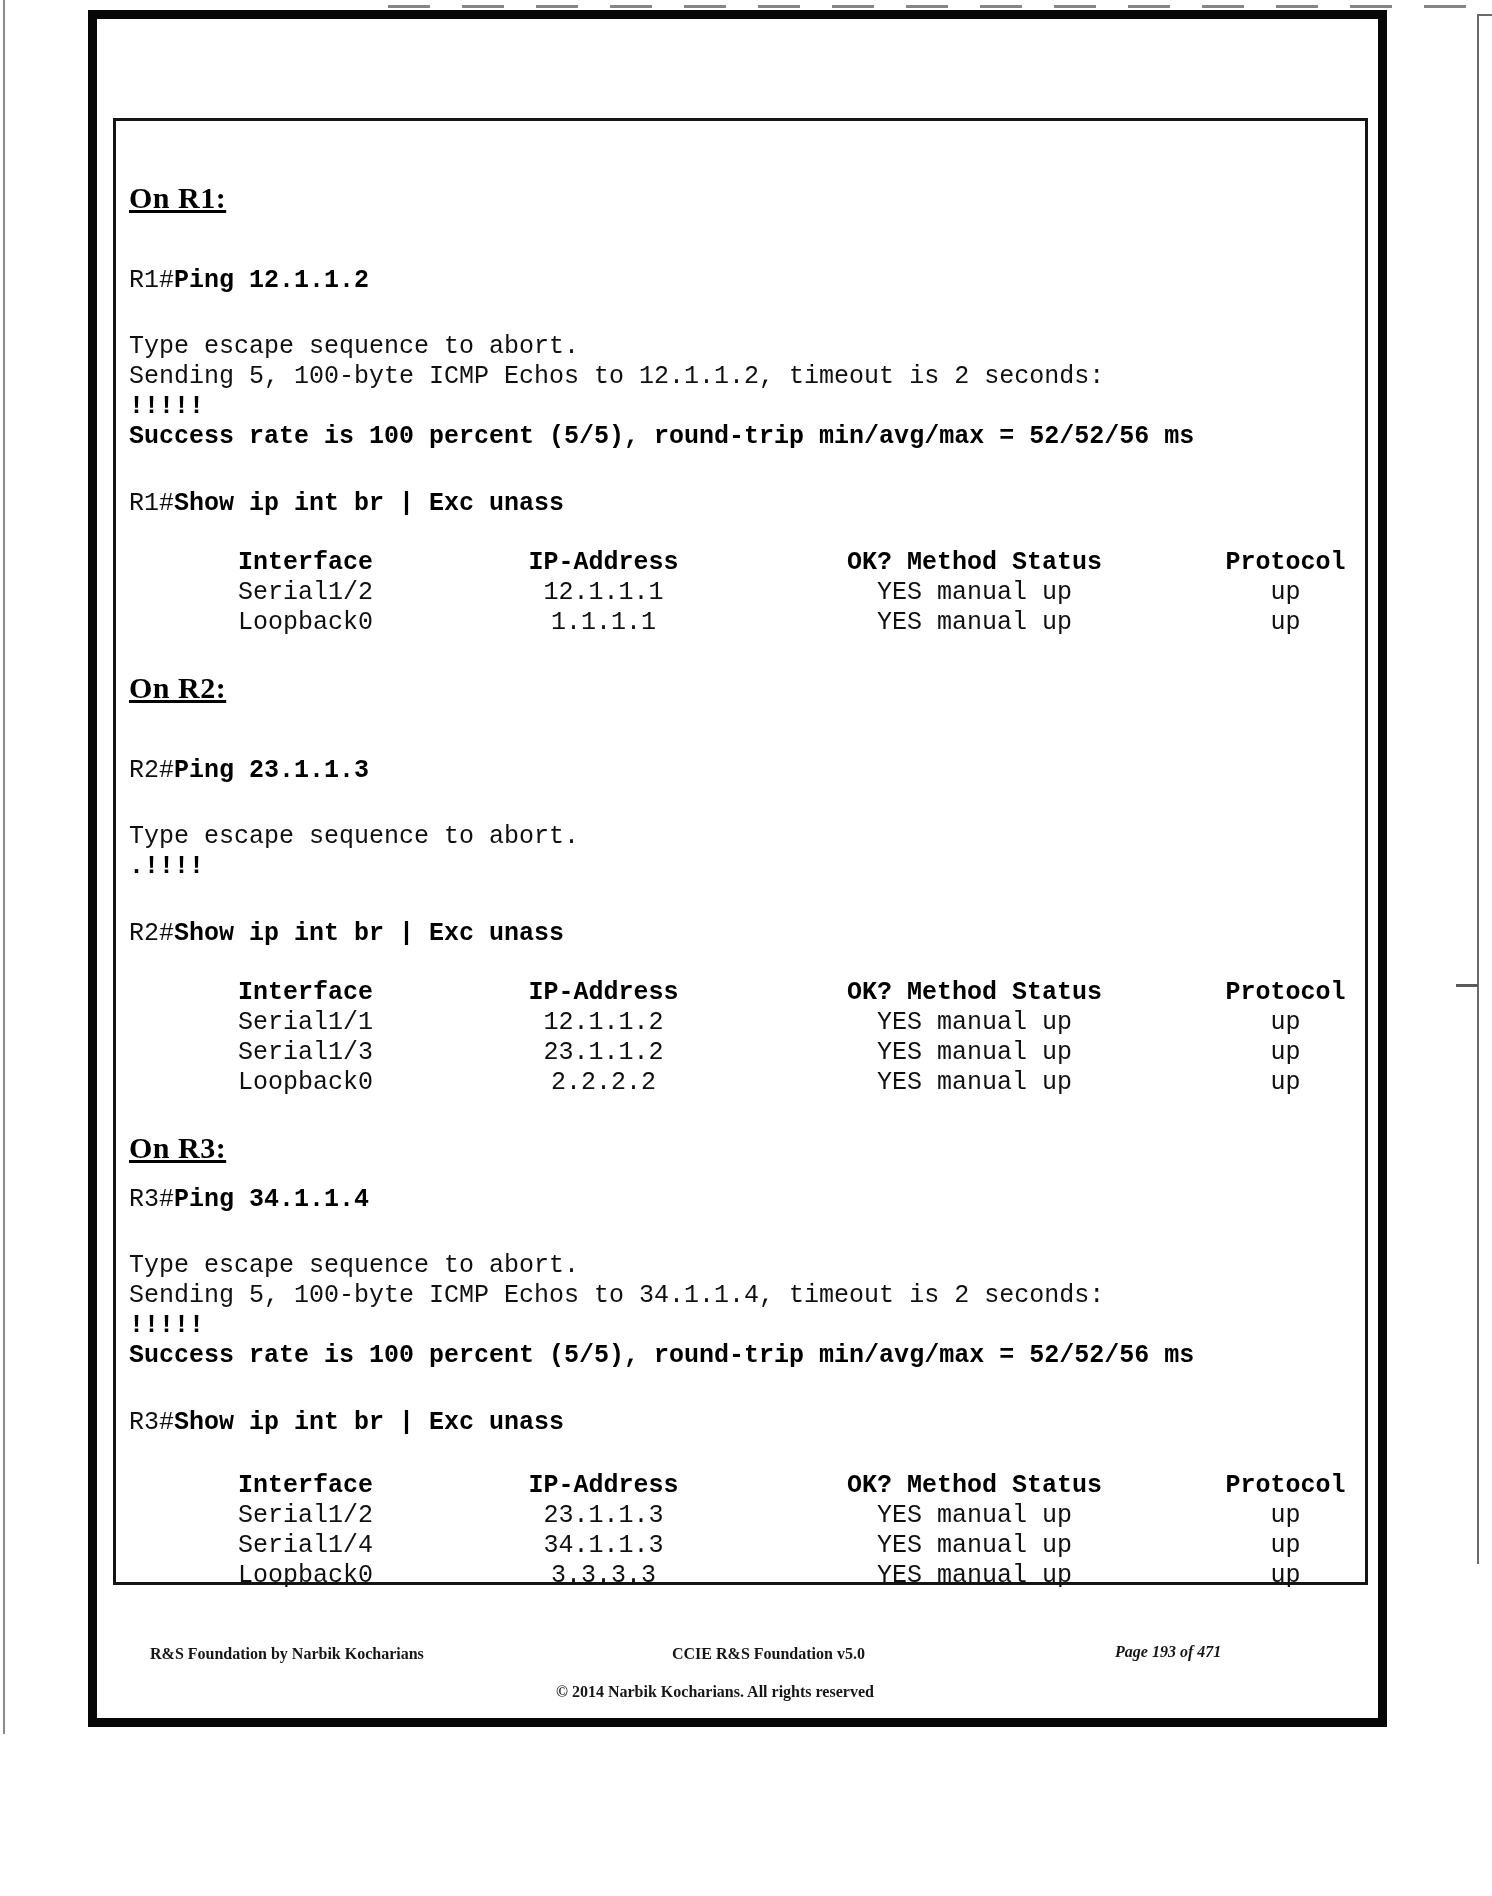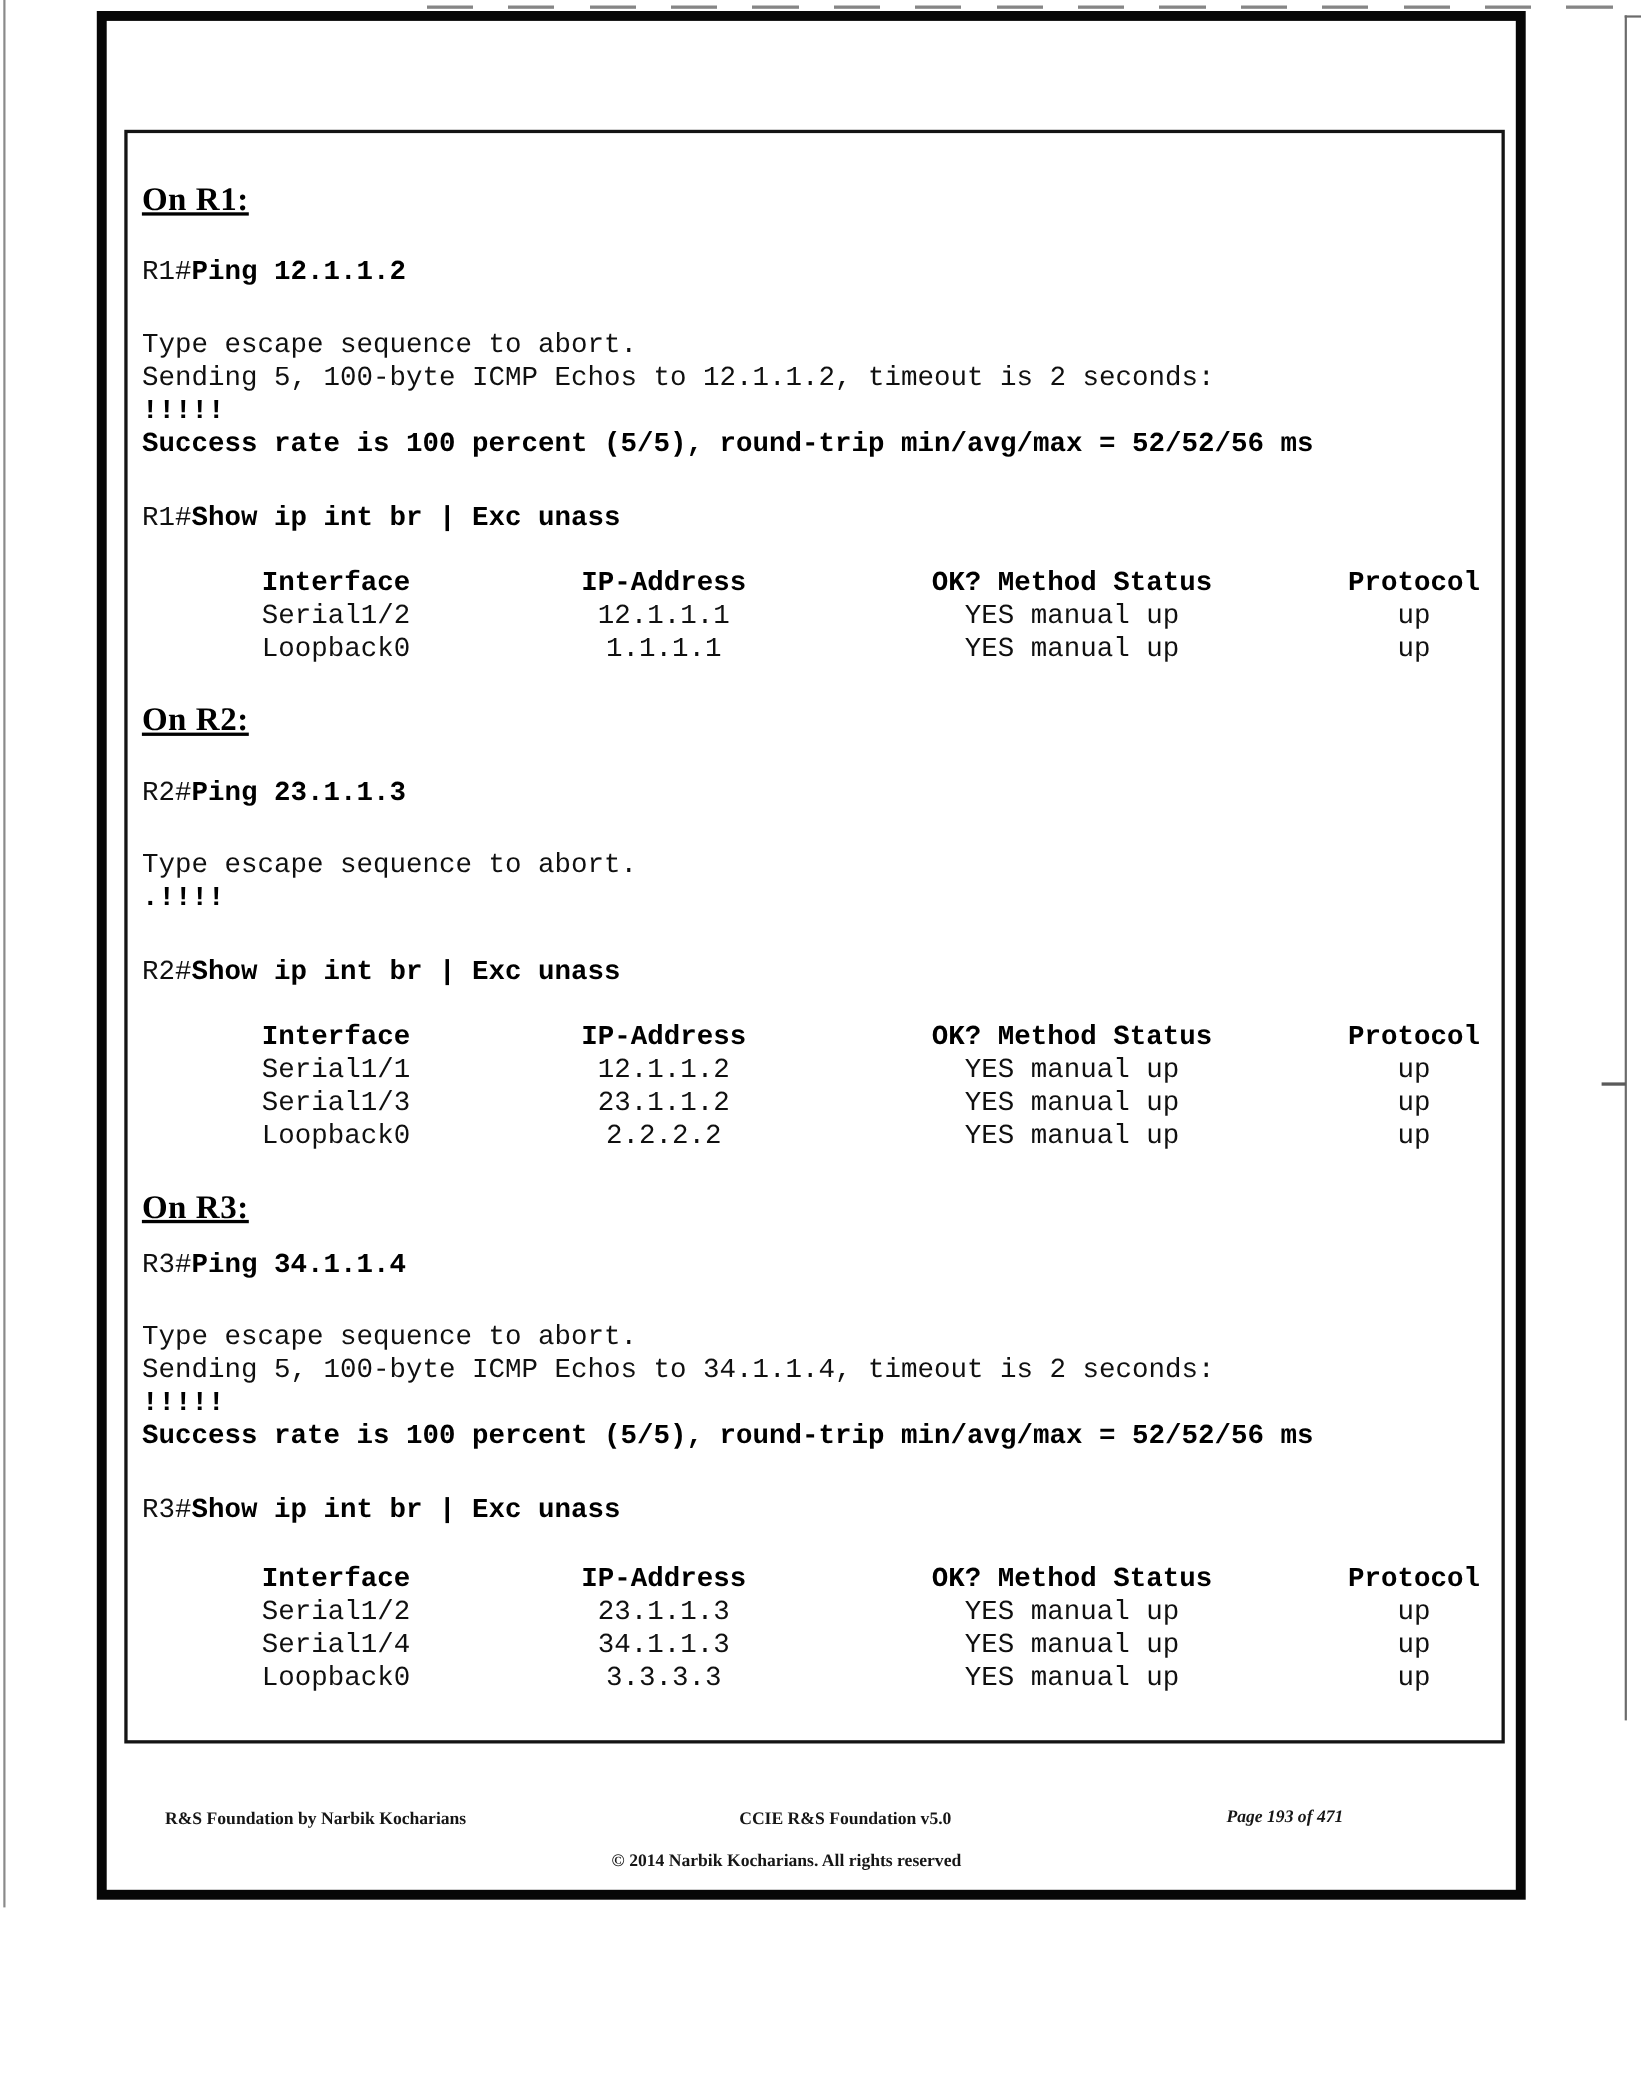--- a/index.html
+++ b/index.html
@@ -12,30 +12,30 @@
     background:repeating-linear-gradient(90deg,#5d5d5d 0 42px,transparent 42px 74px);opacity:.75;}
   .speck{position:absolute;width:4px;height:4px;background:#6f6f6f;border-radius:50%;opacity:.8;}
 
   
   .outer{position:absolute;left:88px;top:10px;width:1299px;height:1717px;
          border:9px solid #070707;box-sizing:border-box;}
 
   
   .inner{position:absolute;left:16px;top:99px;width:1255px;height:1467px;
          border:3px solid #141414;box-sizing:border-box;
-         padding:44px 18px 0 13px;overflow:visible;background:#fff;}
+         padding:60px 18px 0 13px;overflow:visible;background:#fff;}
 
   .heading{margin:0;font-family:"Liberation Serif",serif;font-size:30px;line-height:34px;
            font-weight:bold;color:#000;text-decoration:underline;letter-spacing:.5px;}
 
   .mono{font-family:"Liberation Mono","DejaVu Sans Mono",monospace;font-size:25px;
         line-height:30px;color:#101010;white-space:pre;}
   .strong{font-weight:bold;color:#000;}
   .cmd{font-weight:bold;color:#000;}.mt24{margin-top:33px;}.mt29{margin-top:29px;}
-  .mt34{margin-top:34px;}.mt36{margin-top:36px;}.mt37{margin-top:37px;}
+  .mt34{margin-top:51px;}.mt36{margin-top:36px;}.mt37{margin-top:37px;}
   .mt40{margin-top:20px;}
 
   .trow{display:grid;grid-template-columns:353px 243px 499px 1fr;text-align:center;}
 
   
   .fitem{position:absolute;font-weight:bold;font-size:16px;line-height:28px;color:#161616;}
   .fital{font-style:italic;}
 </style>
 </head>
 <body>

